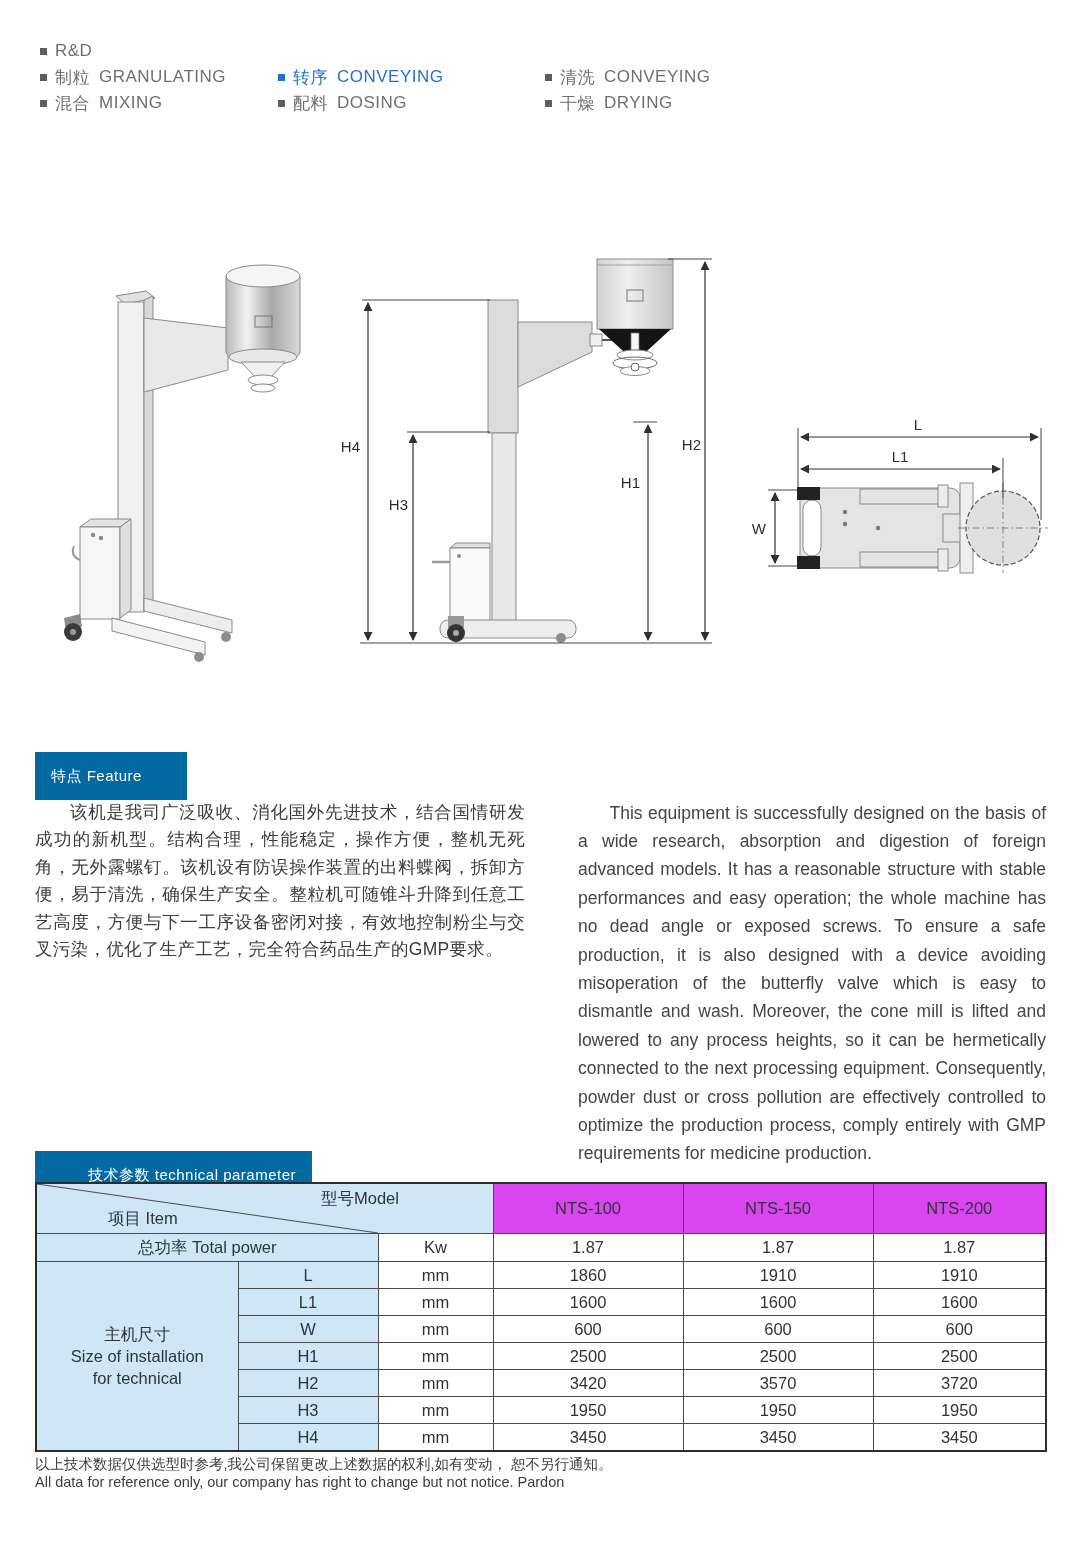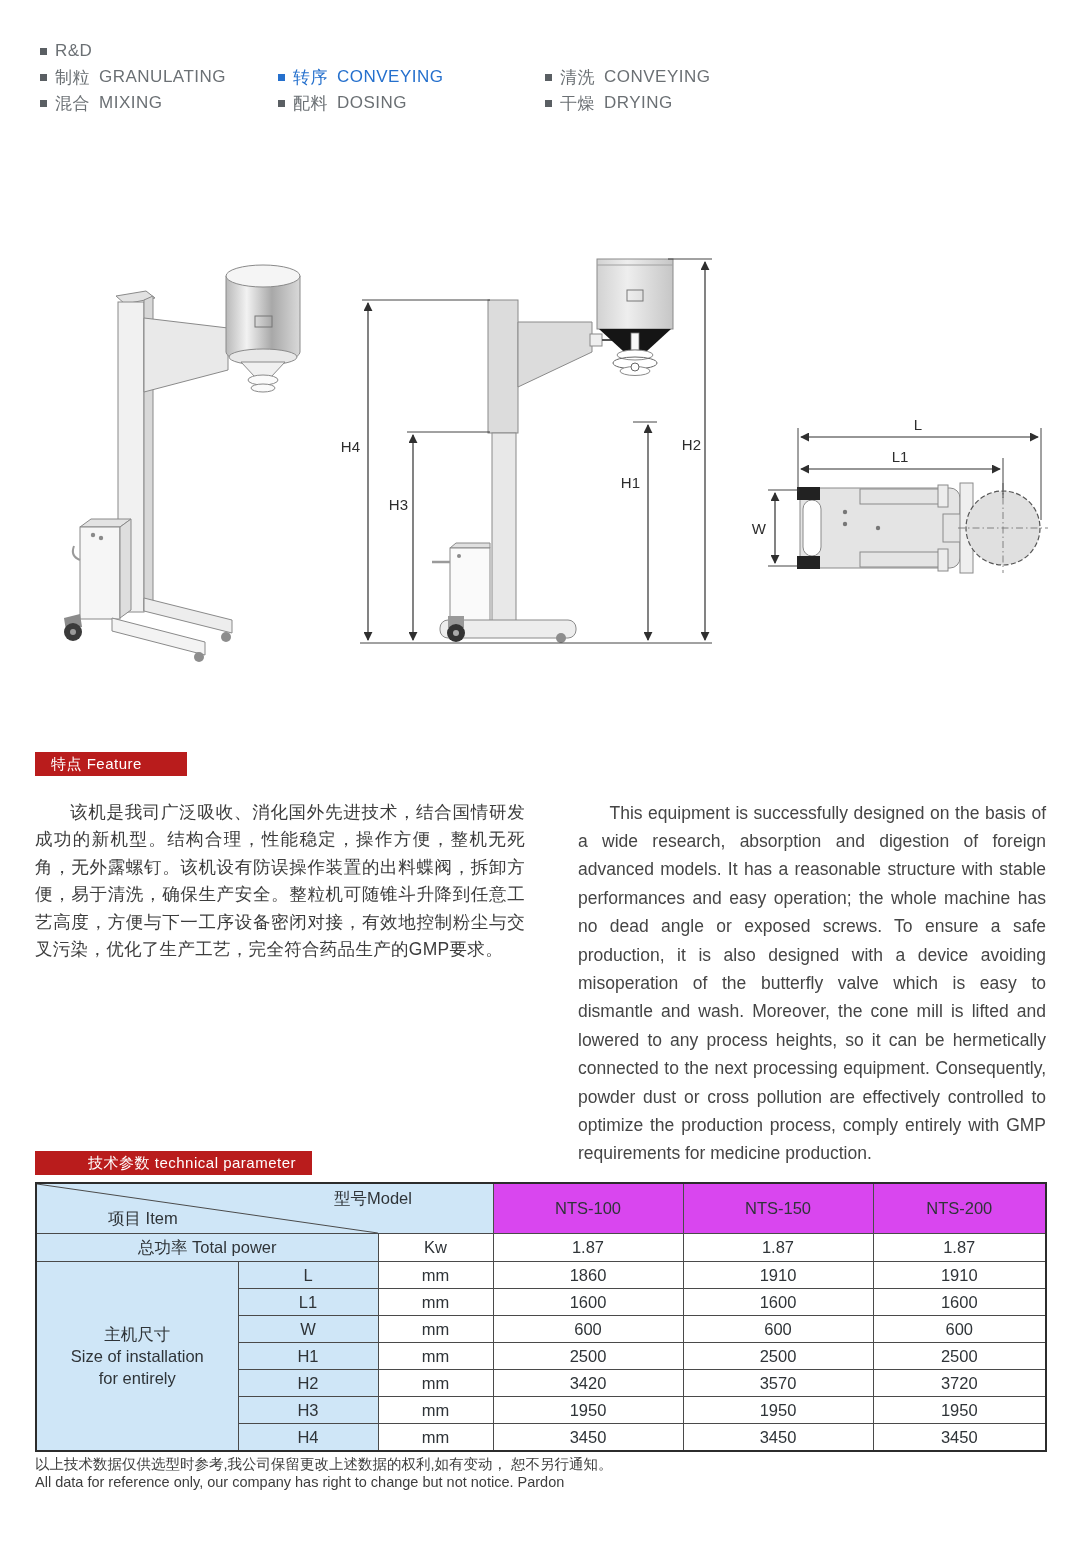--- a/index.html
+++ b/index.html
@@ -25,22 +25,22 @@
   .logo text.sub{font-size:19px;fill:#1c3e8f;font-style:italic;font-weight:bold;letter-spacing:22px;}
 
   
   .drawings{position:absolute;left:0;top:225px;width:1080px;height:445px;}
   .drawings text{font-size:15px;fill:#2d2d2d;}
   .dim{stroke:#2f2f2f;stroke-width:1.2;}
   .ext{stroke:#2f2f2f;stroke-width:0.9;}
   .mach{stroke:#8a8a8a;stroke-width:1;}
 
   
-  .badge{position:absolute;background:#b91c1c;color:#ffffff;font-size:15px;line-height:24px;
-         padding:0 16px;letter-spacing:.5px;white-space:nowrap;}
+  .badge{position:absolute;background:#0369a1;color:#ffffff;font-size:15px;line-height:24px;
+         padding:12px 16px;letter-spacing:.5px;white-space:nowrap;}
   .badge.feature{left:35px;top:752px;min-width:120px;}
   .badge.params{left:35px;top:1151px;min-width:245px;text-align:right;}
 
   
   .zh-text{position:absolute;left:35px;top:781px;width:490px;font-size:17.5px;line-height:27.6px;
            color:#3c3c3c;text-align:justify;text-indent:2em;letter-spacing:.3px;}
   .en-text{position:absolute;left:578px;top:781px;width:468px;font-size:17.5px;line-height:28.4px;
            color:#454545;text-align:justify;text-indent:1.8em;}
 
   
@@ -49,21 +49,21 @@
   .ptable td{border:1px solid #4a4a4a;text-align:center;vertical-align:middle;padding:0;}
   .ptable{border:2px solid #2c2c2c;}
   .ptable .blue{background:#cfe6f7;}
   .ptable .gray{background:#d946ef;}
   .ptable tr.hrow td{height:49px;}
   .ptable tr.drow td{height:26px;}
   .ptable tr.prow td{height:27px;}
   .diag-cell{position:relative;}
   .diag-cell svg{position:absolute;left:0;top:0;width:100%;height:100%;}
   .diag-cell .item-label{position:absolute;left:55px;bottom:3px;font-size:16.5px;margin-left:16px;}
-  .diag-cell .model-label{position:absolute;left:297px;top:4px;font-size:16.5px;}
+  .diag-cell .model-label{position:absolute;left:284px;top:4px;font-size:16.5px;}
   .size-cell div{line-height:22px;}
 
   
   .foot{position:absolute;left:35px;top:1455px;width:1000px;font-size:14.5px;line-height:18px;color:#3d3d3d;}
 </style>
 </head>
 <body>
 
 <div class="page">
 
@@ -258,21 +258,21 @@
       <td colspan="2" class="blue">总功率 Total power</td>
       <td>Kw</td>
       <td>1.87</td>
       <td>1.87</td>
       <td>1.87</td>
     </tr>
     <tr class="drow">
       <td rowspan="7" class="blue size-cell">
         <div>主机尺寸</div>
         <div>Size of installation</div>
-        <div>for entirely</div>
+        <div>for technical</div>
       </td>
       <td class="blue">L</td>
       <td>mm</td>
       <td>1860</td>
       <td>1910</td>
       <td>1910</td>
     </tr>
     <tr class="drow">
       <td class="blue">L1</td>
       <td>mm</td>

